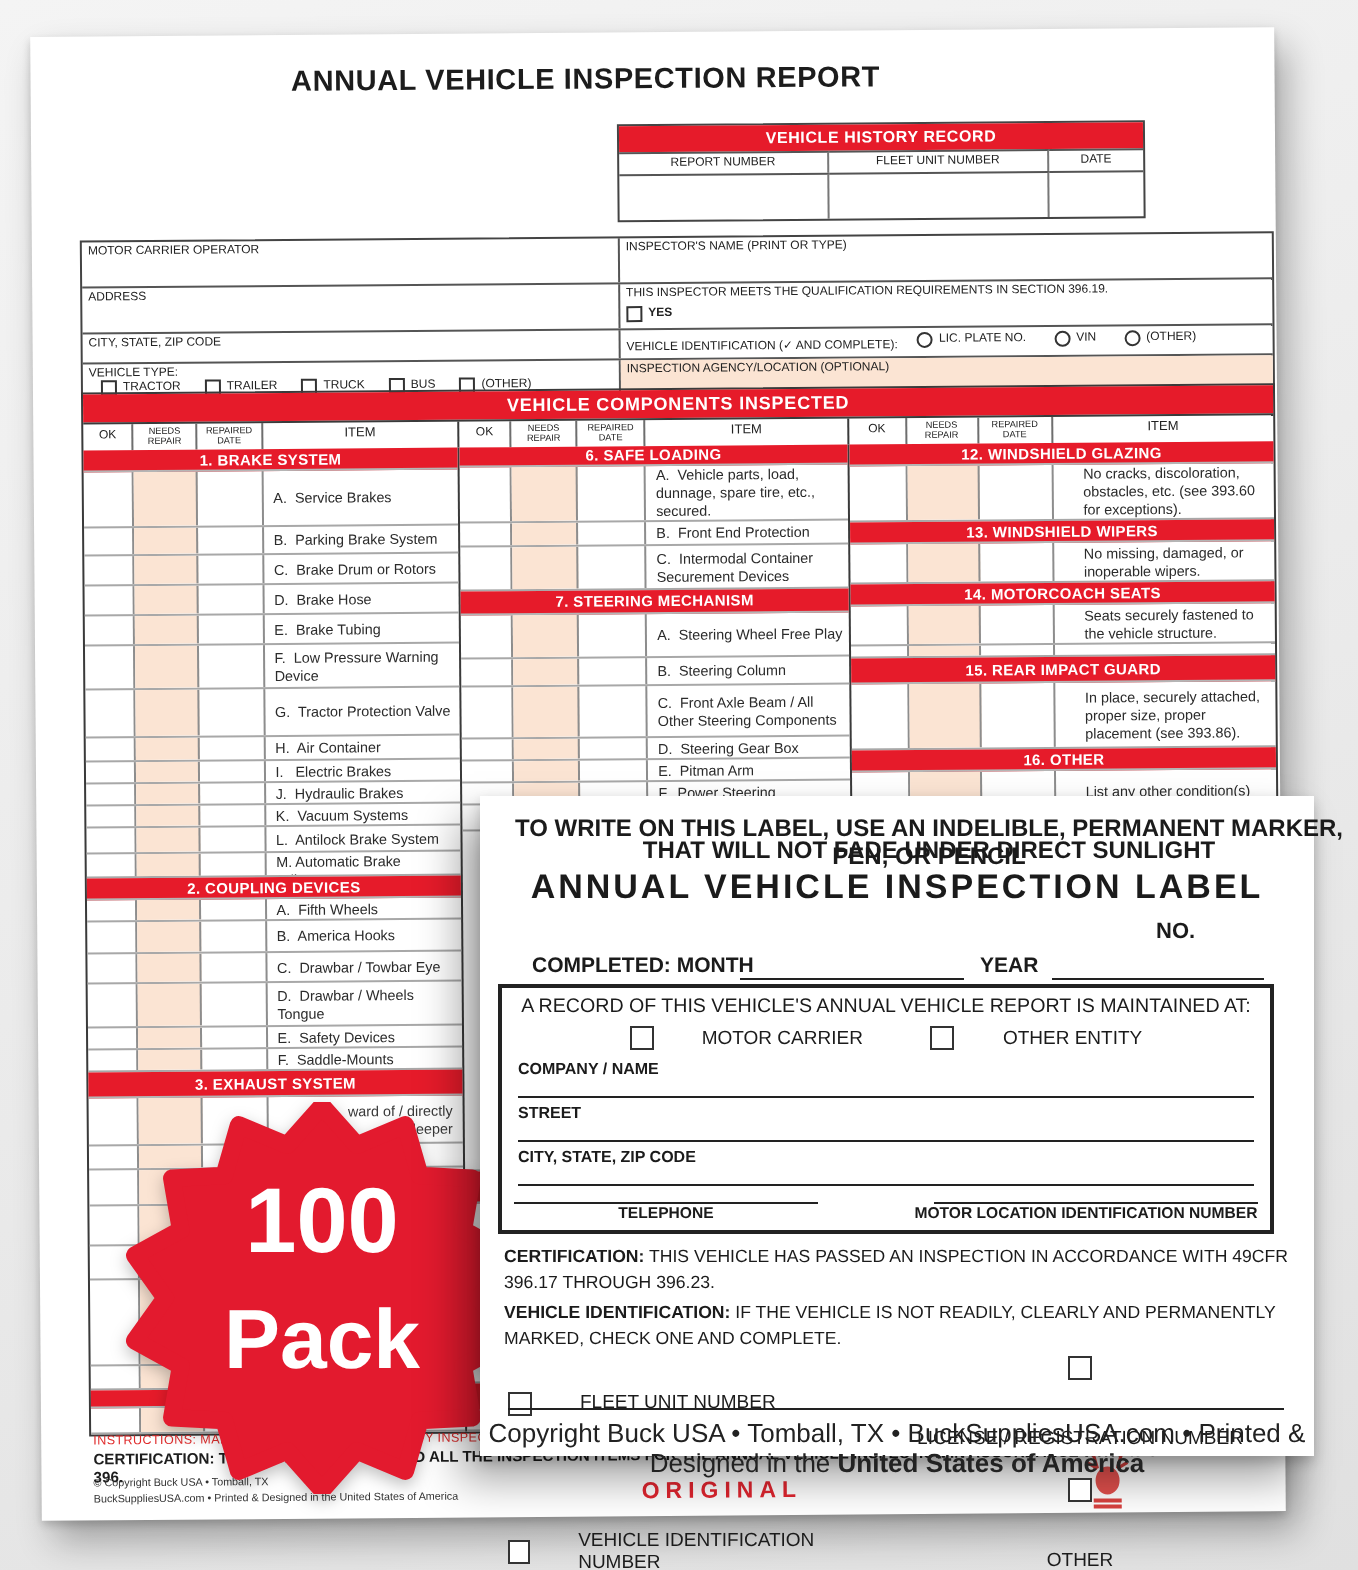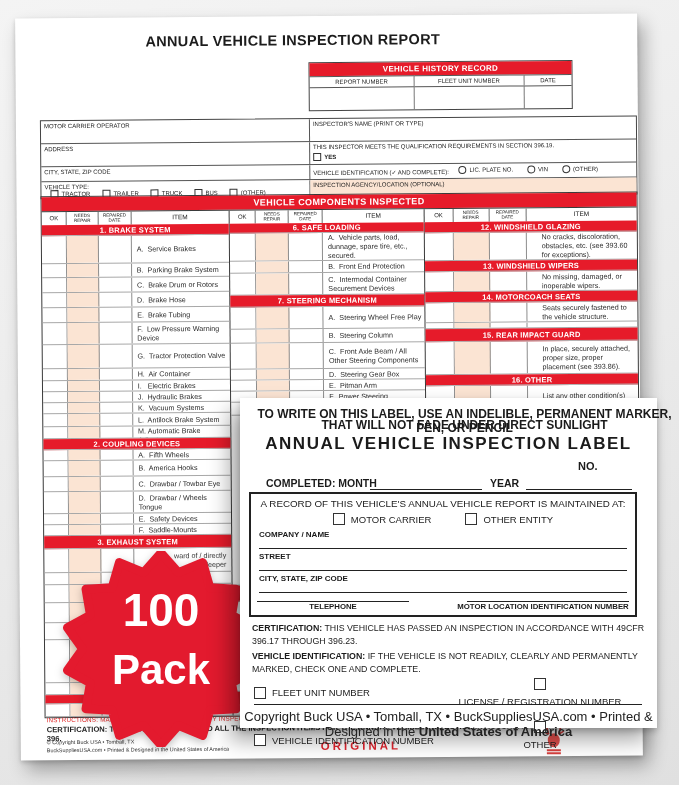--- a/index.html
+++ b/index.html
@@ -82,21 +82,21 @@
   .lw1{top:9px;} .lw2{top:20px;}
   .ltitle{position:absolute;left:0;top:36px;width:100%;text-align:center;font-size:17px;font-weight:bold;letter-spacing:1.5px;}
   .lno{position:absolute;left:296px;top:62px;font-size:11px;font-weight:bold;margin-left:42px;}
   .lcomp{position:absolute;left:26px;top:79px;font-size:10.5px;font-weight:bold;}
   .lline{position:absolute;border-bottom:1px solid #222;height:1px;}
   .cl1{left:130px;top:90px;width:112px;} .cl2{left:286px;top:90px;width:106px;}
   .lyear{position:absolute;left:250px;top:79px;font-size:10.5px;font-weight:bold;}
   .lbox{position:absolute;left:9px;top:94px;width:388px;height:125px;border:2px solid #222;box-sizing:border-box;}
   .lbox-head{position:absolute;left:0;top:4px;width:100%;text-align:center;font-size:9.8px;}
   .lbox-checks{position:absolute;left:0;top:19px;width:100%;display:flex;justify-content:center;gap:34px;}
-  .lchk{display:inline-flex;align-items:center;gap:6px;font-size:9.5px;}
+  .lchk{display:inline-flex;align-items:center;gap:24px;font-size:9.5px;}
   .lcb{width:12px;height:12px;border:1.5px solid #333;display:inline-block;background:#fff;box-sizing:border-box;}
   .lfield{position:absolute;left:8px;width:368px;border-bottom:1px solid #222;font-size:8px;font-weight:bold;padding-bottom:9px;}
   .f1{top:36px;} .f2{top:58px;} .f3{top:80px;}
   .tl-line{position:absolute;border-bottom:1.5px solid #222;height:1px;top:106px;}
   .tll{left:6px;width:152px;} .tlr{left:216px;width:162px;}
   .tl-lab{position:absolute;top:108px;font-size:7.8px;font-weight:bold;text-align:center;}
   .tlab1{left:6px;width:152px;} .tlab2{left:196px;width:192px;}
   .lpara{position:absolute;left:12px;width:392px;font-size:8.8px;line-height:1.5;}
   .p1{top:224px;} .p2{top:252px;}
   .lgrid{position:absolute;left:14px;top:280px;width:390px;}

